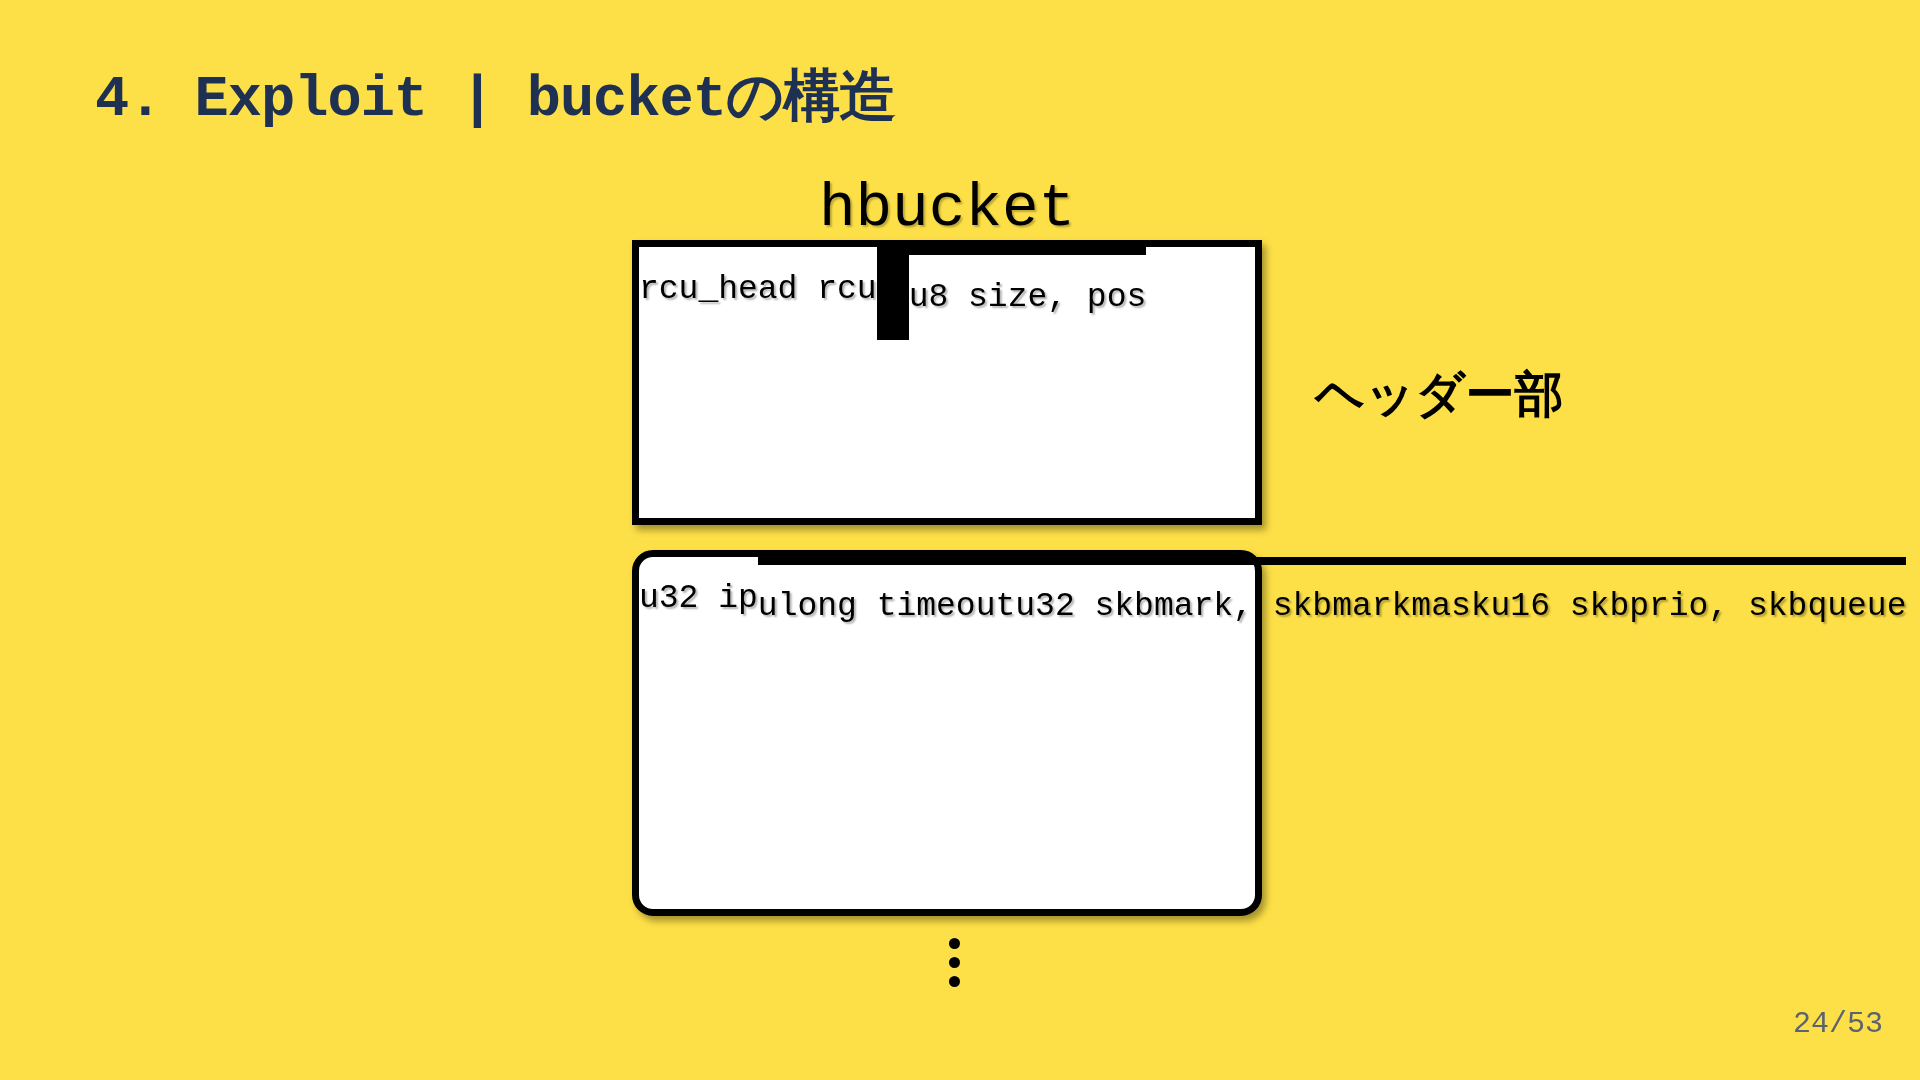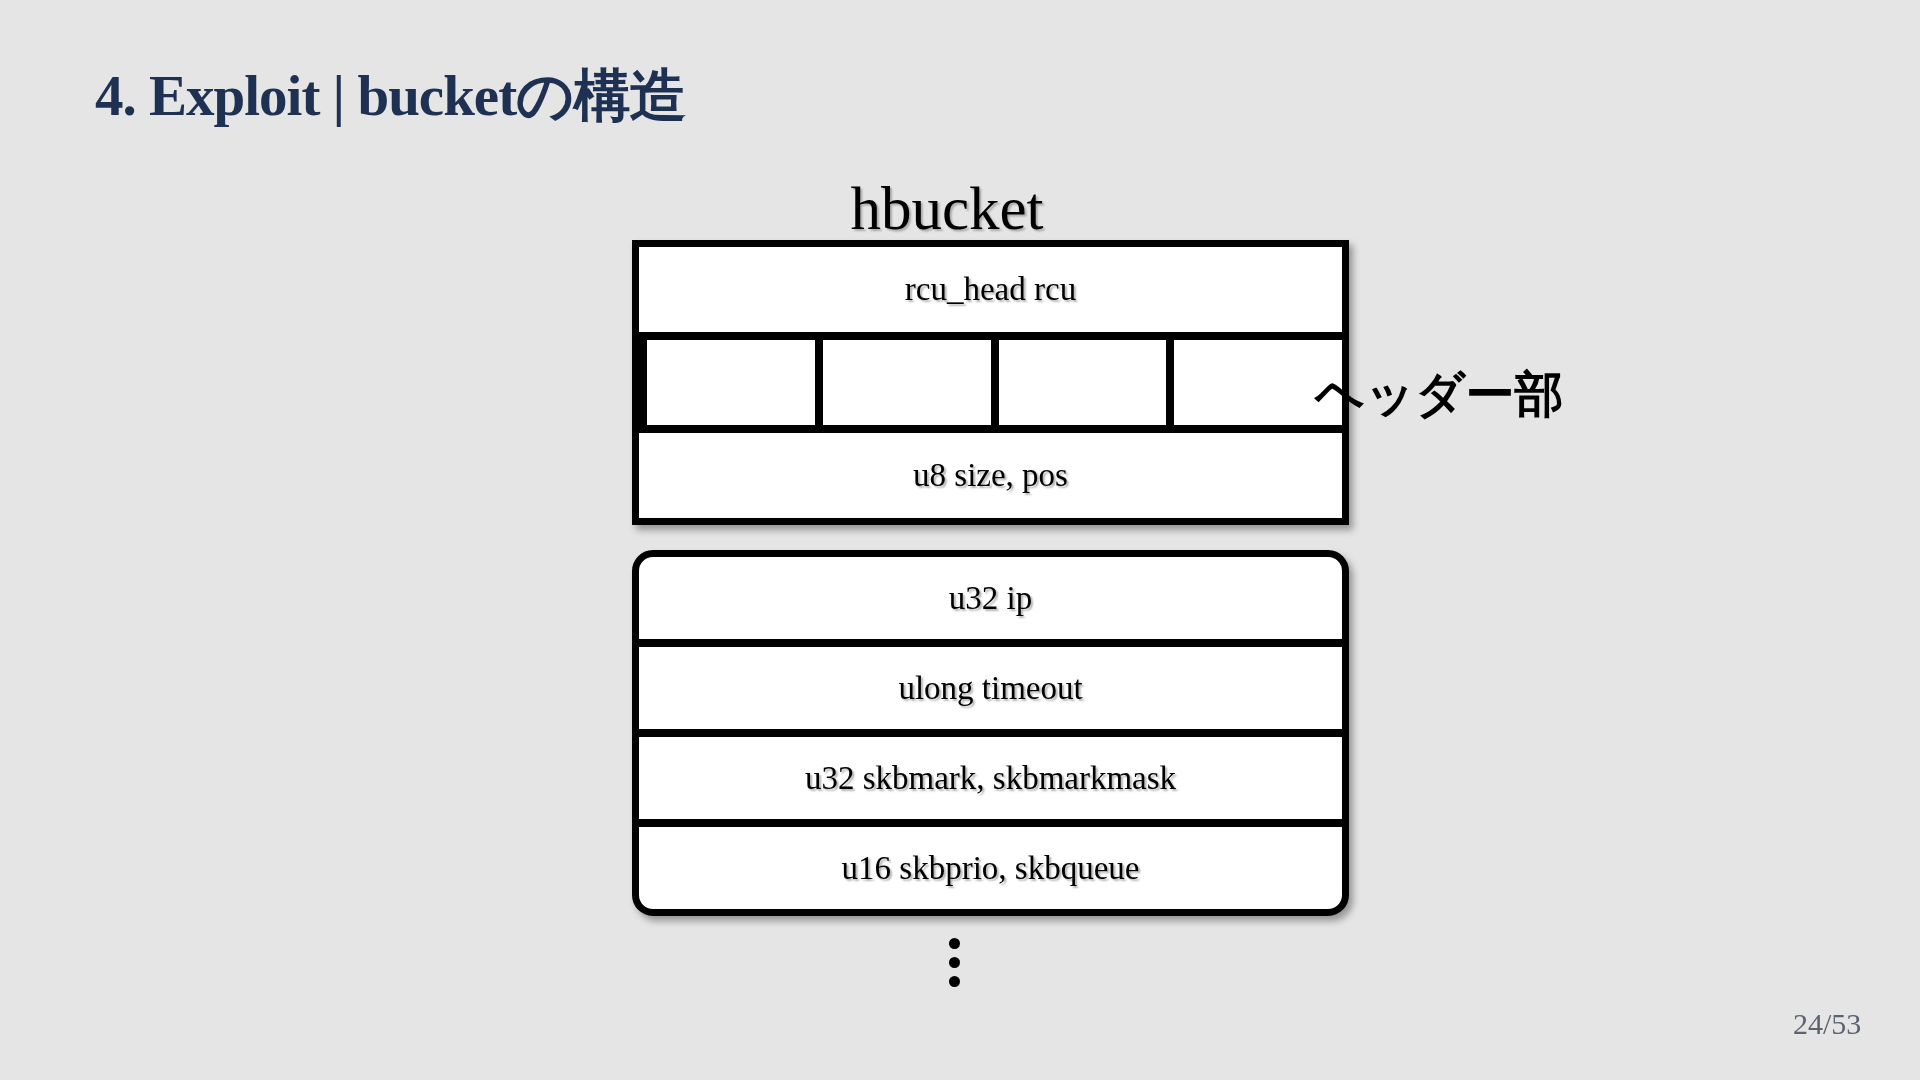--- a/index.html
+++ b/index.html
@@ -1,35 +1,35 @@
 <!DOCTYPE html>
 <html><head>
 <meta charset="utf-8">
 <style>
   html,body { margin:0; padding:0; background:#888; }
   .slide {
     position:relative; width:1920px; height:1080px;
-    background:#e5e5e5; overflow:hidden;
-    font-family:Liberation Serif, serif;
+    background:#fde047; overflow:hidden;
+    font-family:Liberation Mono, monospace;
   }
   .slide-title {
     position:absolute; left:95px; top:58px; margin:0;
     font-size:57px; font-weight:700; letter-spacing:-1px;
     color:#1f3152; white-space:nowrap;
   }
   .struct-name {
     position:absolute; left:632px; top:174px; width:630px;
     text-align:center; font-size:61px; color:#000;
     text-shadow:2px 2px 2px rgba(0,0,0,0.25);
   }
   .box {
-    position:absolute; left:632px; width:717px;
+    position:absolute; left:632px; width:630px;
     box-sizing:border-box; border:7px solid #000; background:#fff;
     box-shadow:4px 5px 7px rgba(0,0,0,0.35);
-    display:flex; flex-direction:column;
+    display:flex; flex-direction:row;
   }
   .header-box { top:240px; height:285px; }
   .data-box   { top:550px; height:366px;border-radius:21px; }
   .row {
     display:flex; align-items:stretch; flex:0 0 auto;
   }
   .header-box .row { height:85px; }
   .data-box   .row { height:82px; }
   .row + .row { border-top:8px solid #000; }
   .cell {

